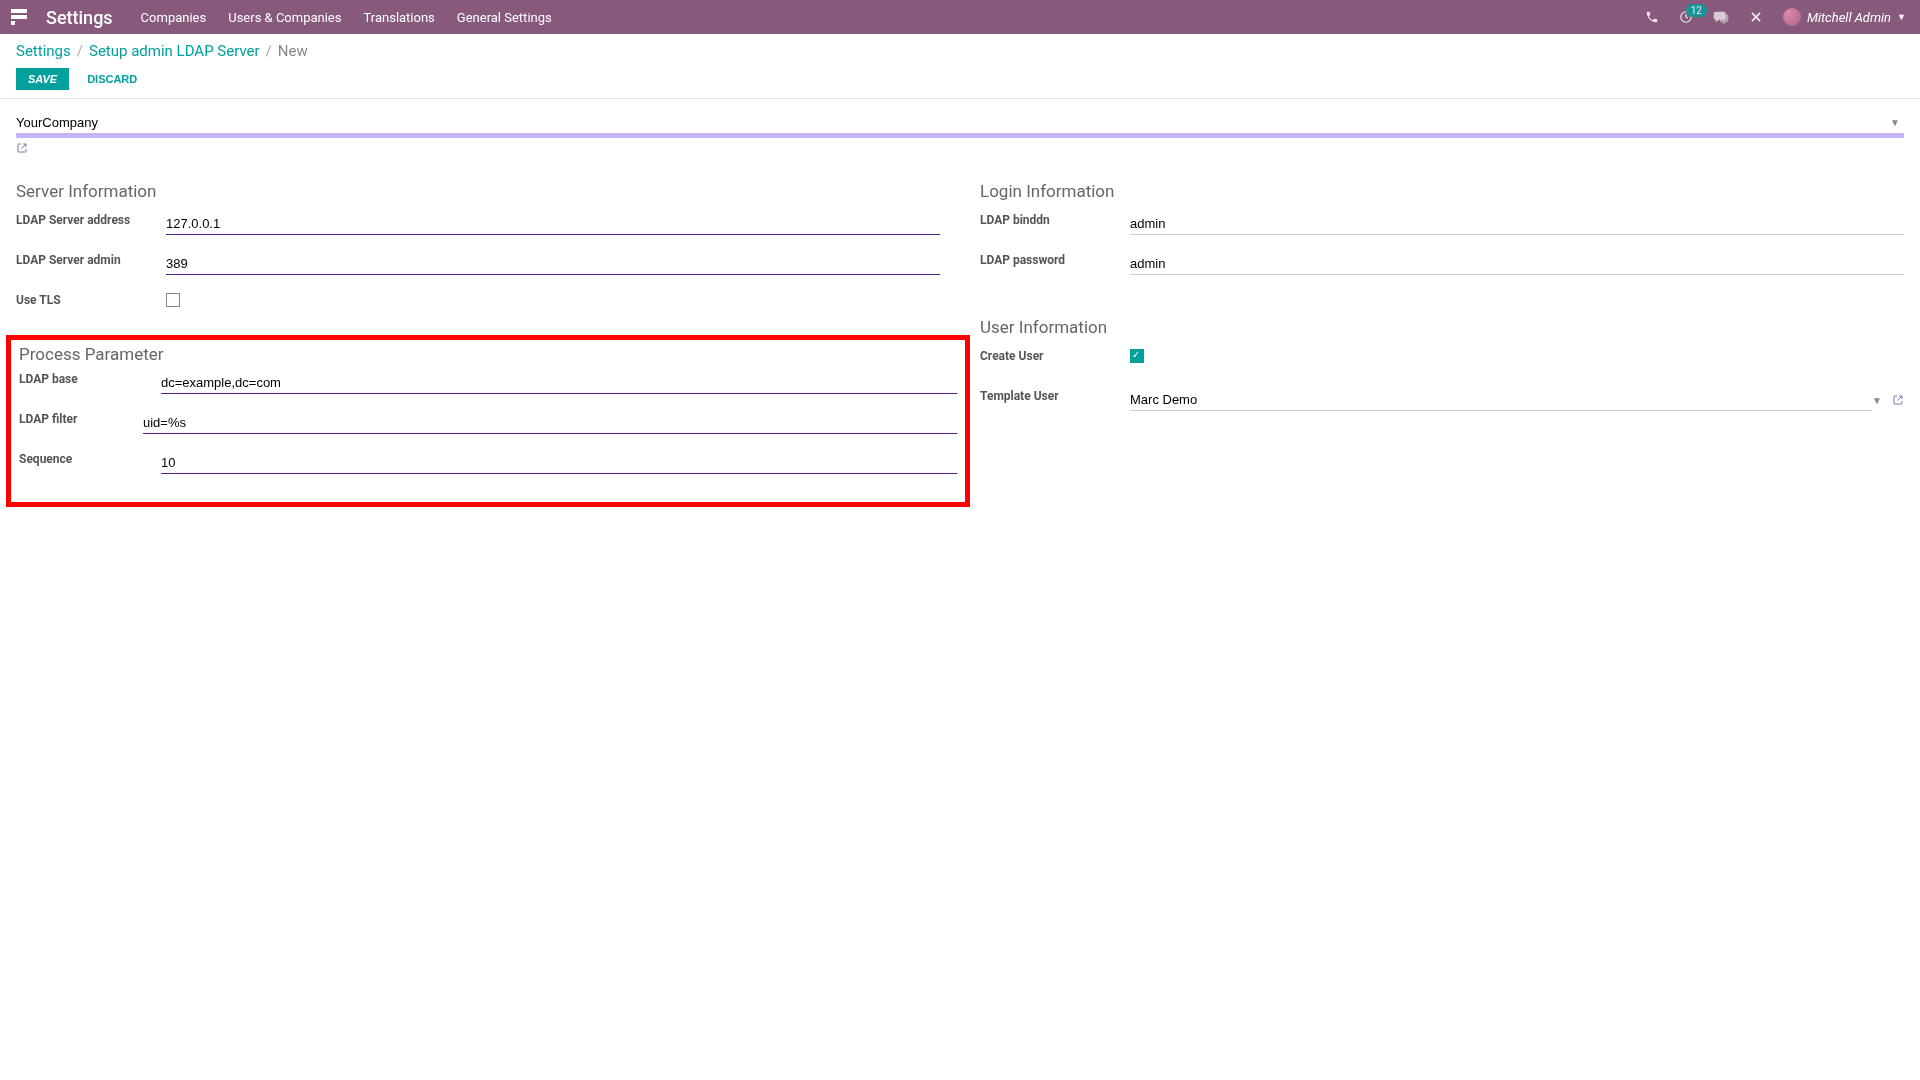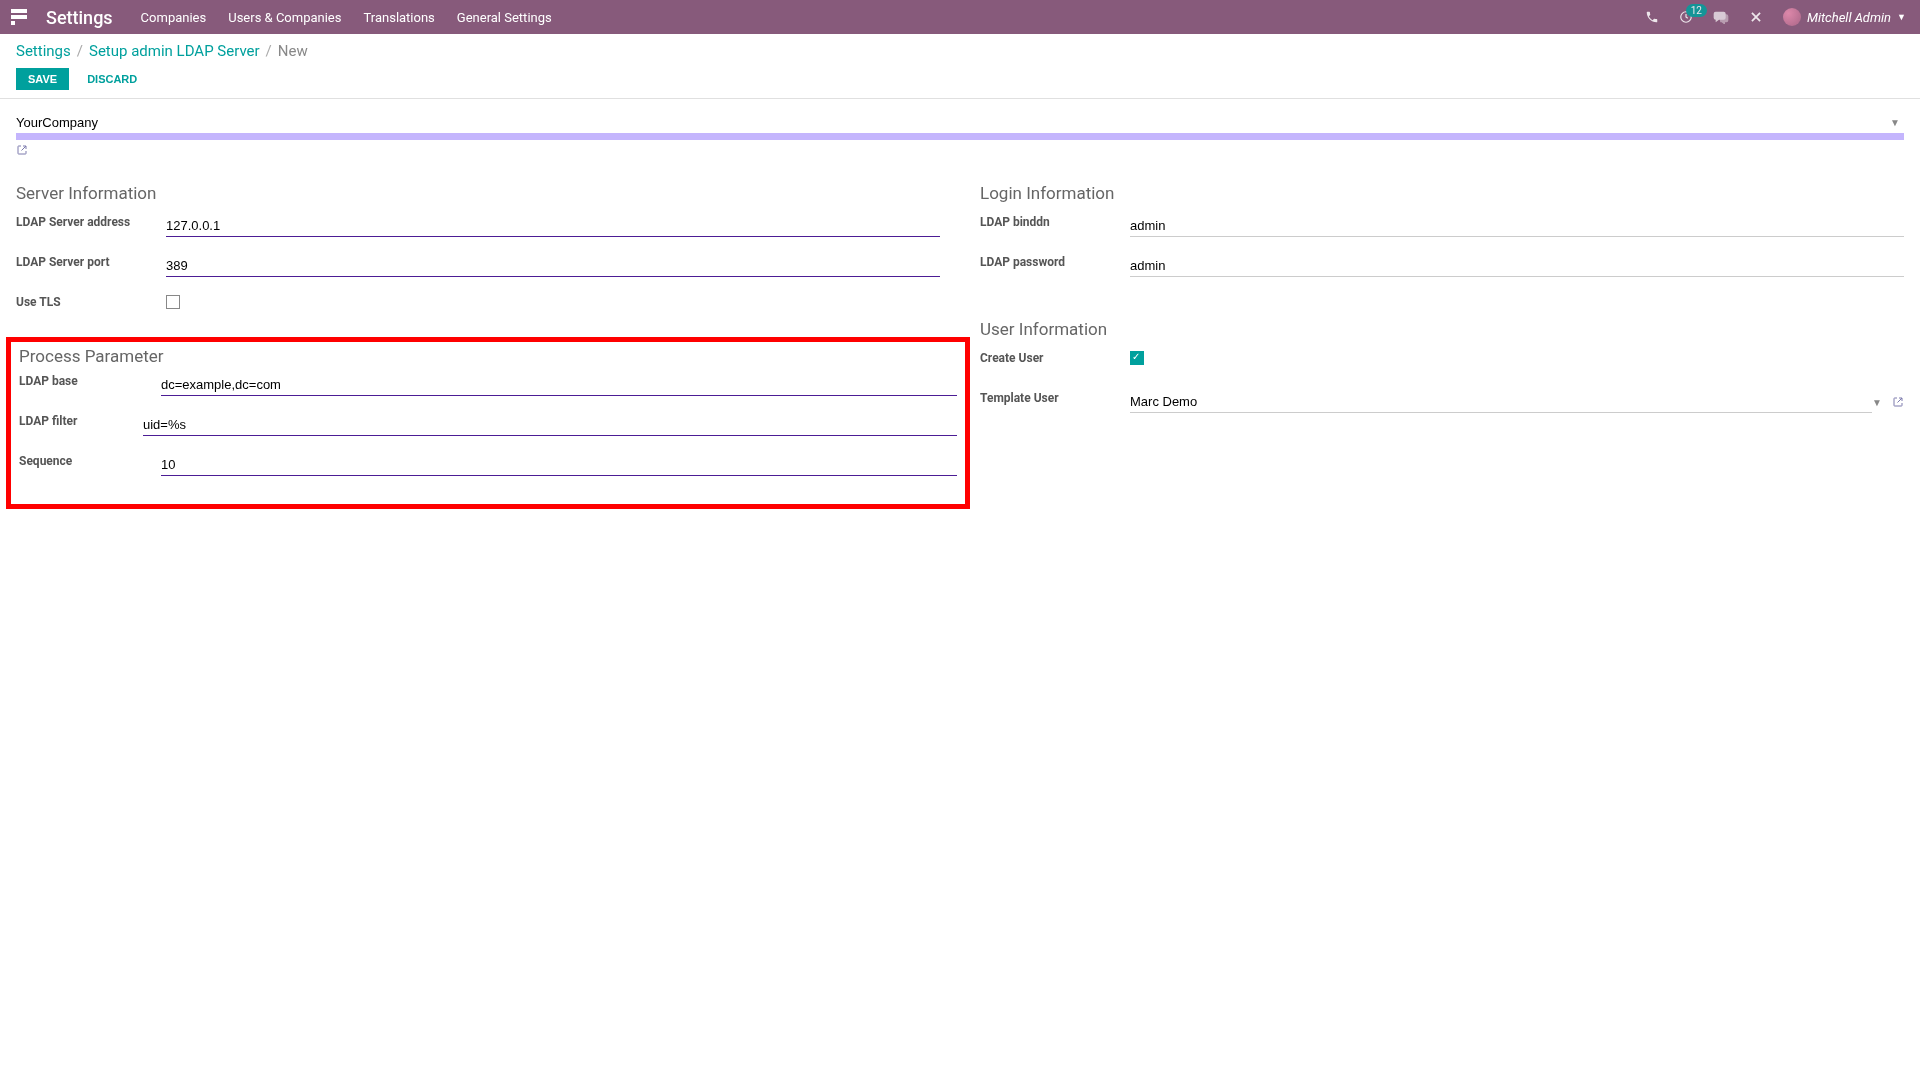--- a/index.html
+++ b/index.html
@@ -19,26 +19,26 @@
   .topbar .user { display: flex; align-items: center; gap: 6px; cursor: pointer; font-size: 13px; font-style: italic; }
   .avatar { width: 18px; height: 18px; border-radius: 50%; background: radial-gradient(circle at 30% 30%, #d8a, #a68); }
 
   
   .control { padding: 8px 16px 0 16px; background: #fff; border-bottom: 1px solid #e0e0e0; }
   .breadcrumbs { font-size: 15px; color: #888; display: flex; align-items: center; gap: 6px; margin-bottom: 8px; }
   .breadcrumbs a { color: #00A09D; text-decoration: none; cursor: pointer; }
   .breadcrumbs .sep { color: #aaa; }
   .breadcrumbs .current { color: #888; }
   .actions { display: flex; gap: 10px; align-items: center; margin-bottom: 8px; }
-  .btn-primary { background: #00A09D; color: #fff; border: none; padding: 5px 12px; font-size: 11px; font-weight: 600; cursor: pointer; text-transform: uppercase; }
+  .btn-primary { background: #00A09D; color: #fff; border: none; padding: 5px 12px; font-size: 11px; font-weight: 600; cursor: pointer; text-transform: uppercase; font-style: italic; }
   .btn-link { color: #00A09D; border: none; background: none; padding: 5px 8px; font-size: 11px; font-weight: 600; cursor: pointer; text-transform: uppercase; }
 
   
   .sheet { padding: 12px 16px; background: #fff; }
-  .company-row { border-bottom: 7px solid #c4b5fd; padding: 4px 0 3px; display: flex; align-items: center; position: relative; }
+  .company-row { border-bottom: 5px solid #c4b5fd; padding: 4px 0 3px; display: flex; align-items: center; position: relative; }
   .company-row input { border: none; outline: none; width: 100%; font-size: 13px; padding: 0; }
   .company-row .caret { position: absolute; right: 4px; color: #888; font-size: 10px; pointer-events: none; }
   .ext-link { display: inline-block; margin-top: 4px; color: #7C7BAD; cursor: pointer; font-size: 12px; }
 
   .columns { display: flex; gap: 40px; margin-top: 24px; }
   .col { flex: 1; }
 
   h2.section { font-size: 17px; font-weight: 400; color: #666; margin-bottom: 12px; }
 
   .form-row { display: flex; align-items: flex-start; min-height: 22px; margin-bottom: 18px; }
@@ -143,21 +143,21 @@
 
     <div class="col">
 
       <h2 class="section">Server Information</h2>
 
       <div class="form-row">
         <label>LDAP Server address</label>
         <div class="field"><input class="underline-input" value="127.0.0.1" style=""></div>
       </div>
       <div class="form-row">
-        <label>LDAP Server port</label>
+        <label>LDAP Server admin</label>
         <div class="field"><input class="underline-input" value="389" style=""></div>
       </div>
       <div class="form-row">
         <label>Use TLS</label>
         <div class="field"><span class="checkbox"></span></div>
       </div>
 
       <div class="highlight-box">
         <h2 class="section" style="margin-bottom:8px">Process Parameter</h2>
 

